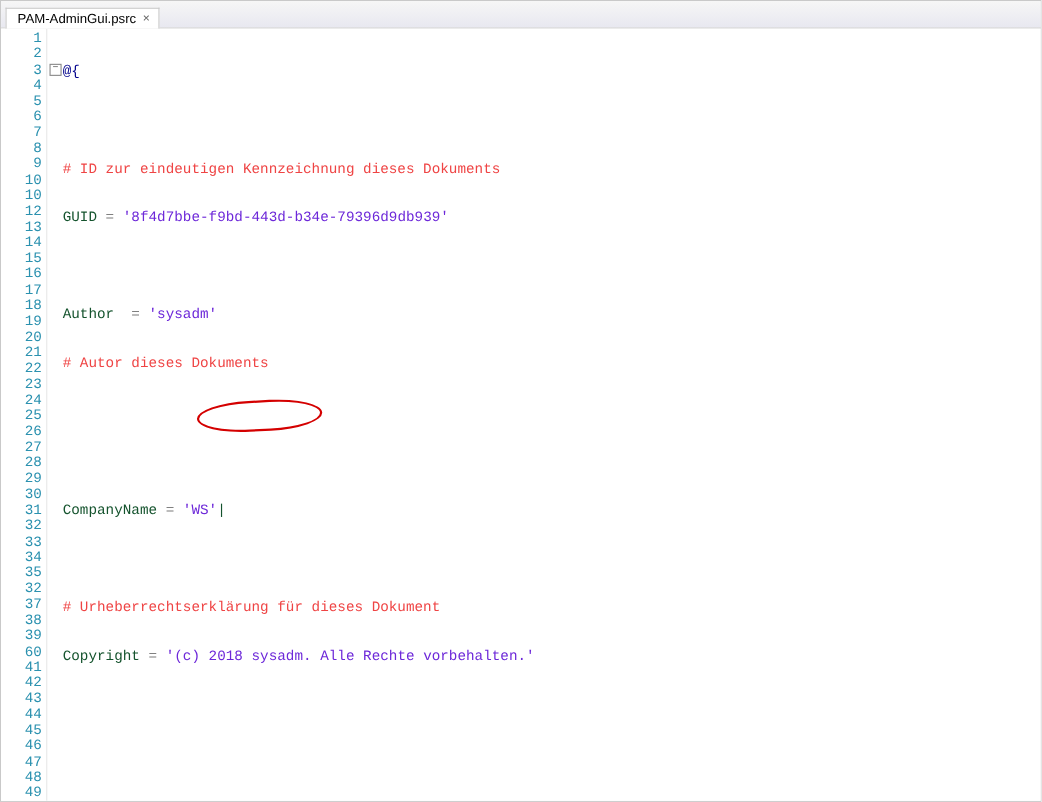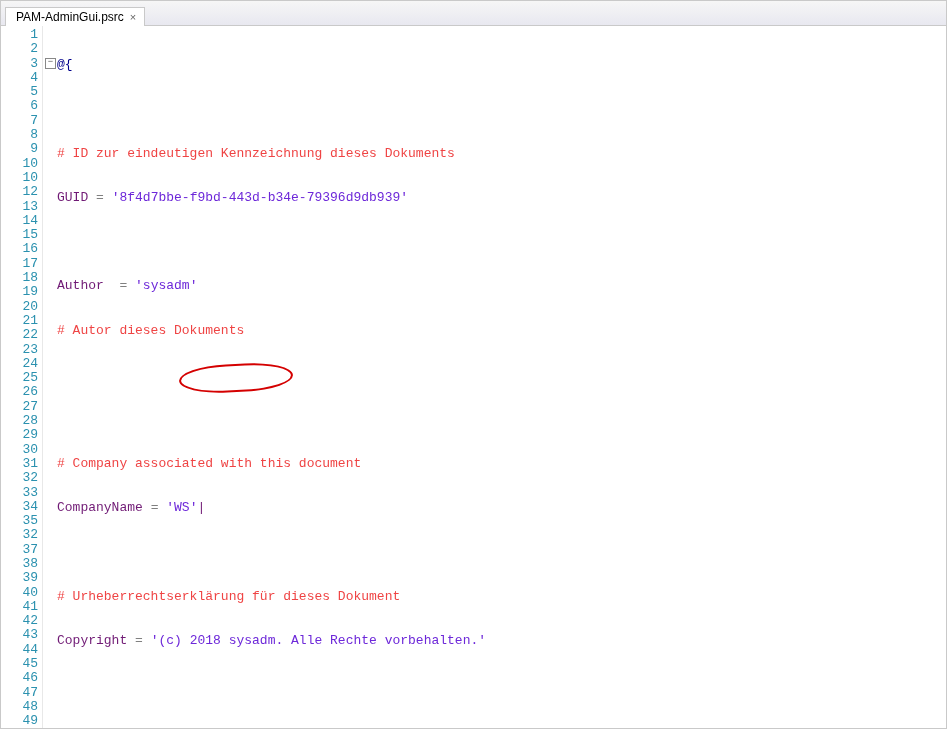--- a/index.html
+++ b/index.html
@@ -77,21 +77,21 @@
   }
   .codeline {
     height: 14.3px;
     line-height: 14.3px;
     white-space: pre;
   }
   .c-comment { color: #ef4444; }
   .c-keyword { color: #00008b; }
   .c-string  { color: #6d28d9; }
   .c-op      { color: #808080; }
-  .c-plain   { color: #701a75; }
+  .c-plain   { color: #14532d; }
   .fold {
     display: inline-block;
     width: 9px;
     height: 9px;
     border: 1px solid #888;
     line-height: 7px;
     font-size: 9px;
     text-align: center;
     vertical-align: middle;
     margin-right: 2px;
@@ -162,21 +162,21 @@
       <div class="ln">30</div>
       <div class="ln">31</div>
       <div class="ln">32</div>
       <div class="ln">33</div>
       <div class="ln">34</div>
       <div class="ln">35</div>
       <div class="ln">32</div>
       <div class="ln">37</div>
       <div class="ln">38</div>
       <div class="ln">39</div>
-      <div class="ln">40</div>
+      <div class="ln">60</div>
       <div class="ln">41</div>
       <div class="ln">42</div>
       <div class="ln">43</div>
       <div class="ln">44</div>
       <div class="ln">45</div>
       <div class="ln">46</div>
       <div class="ln">47</div>
       <div class="ln">48</div>
       <div class="ln">49</div>
     </div>
@@ -184,21 +184,20 @@
     <div class="code">
       <div class="codeline"><span class="foldcol"><span class="fold">−</span></span><span class="c-keyword">@{</span></div>
       <div class="codeline"><span class="foldcol"></span></div>
       <div class="codeline"><span class="foldcol"></span><span class="c-comment"># ID zur eindeutigen Kennzeichnung dieses Dokuments</span></div>
       <div class="codeline"><span class="foldcol"></span><span class="c-plain">GUID</span><span class="c-op"> = </span><span class="c-string">'8f4d7bbe-f9bd-443d-b34e-79396d9db939'</span></div>
       <div class="codeline"><span class="foldcol"></span></div>
       <div class="codeline"><span class="foldcol"></span><span class="c-plain">Author</span><span class="c-op">  = </span><span class="c-string">'sysadm'</span></div>
       <div class="codeline"><span class="foldcol"></span><span class="c-comment"># Autor dieses Dokuments</span></div>
       <div class="codeline"><span class="foldcol"></span></div>
       <div class="codeline"><span class="foldcol"></span></div>
-      <div class="codeline"><span class="foldcol"></span><span class="c-comment"># Company associated with this document</span></div>
       <div class="codeline"><span class="foldcol"></span><span class="c-plain">CompanyName</span><span class="c-op"> = </span><span class="c-string">'WS'</span><span class="c-plain">|</span></div>
       <div class="codeline"><span class="foldcol"></span></div>
       <div class="codeline"><span class="foldcol"></span><span class="c-comment"># Urheberrechtserklärung für dieses Dokument</span></div>
       <div class="codeline"><span class="foldcol"></span><span class="c-plain">Copyright</span><span class="c-op"> = </span><span class="c-string">'(c) 2018 sysadm. Alle Rechte vorbehalten.'</span></div>
       
       
       
       
       
       

